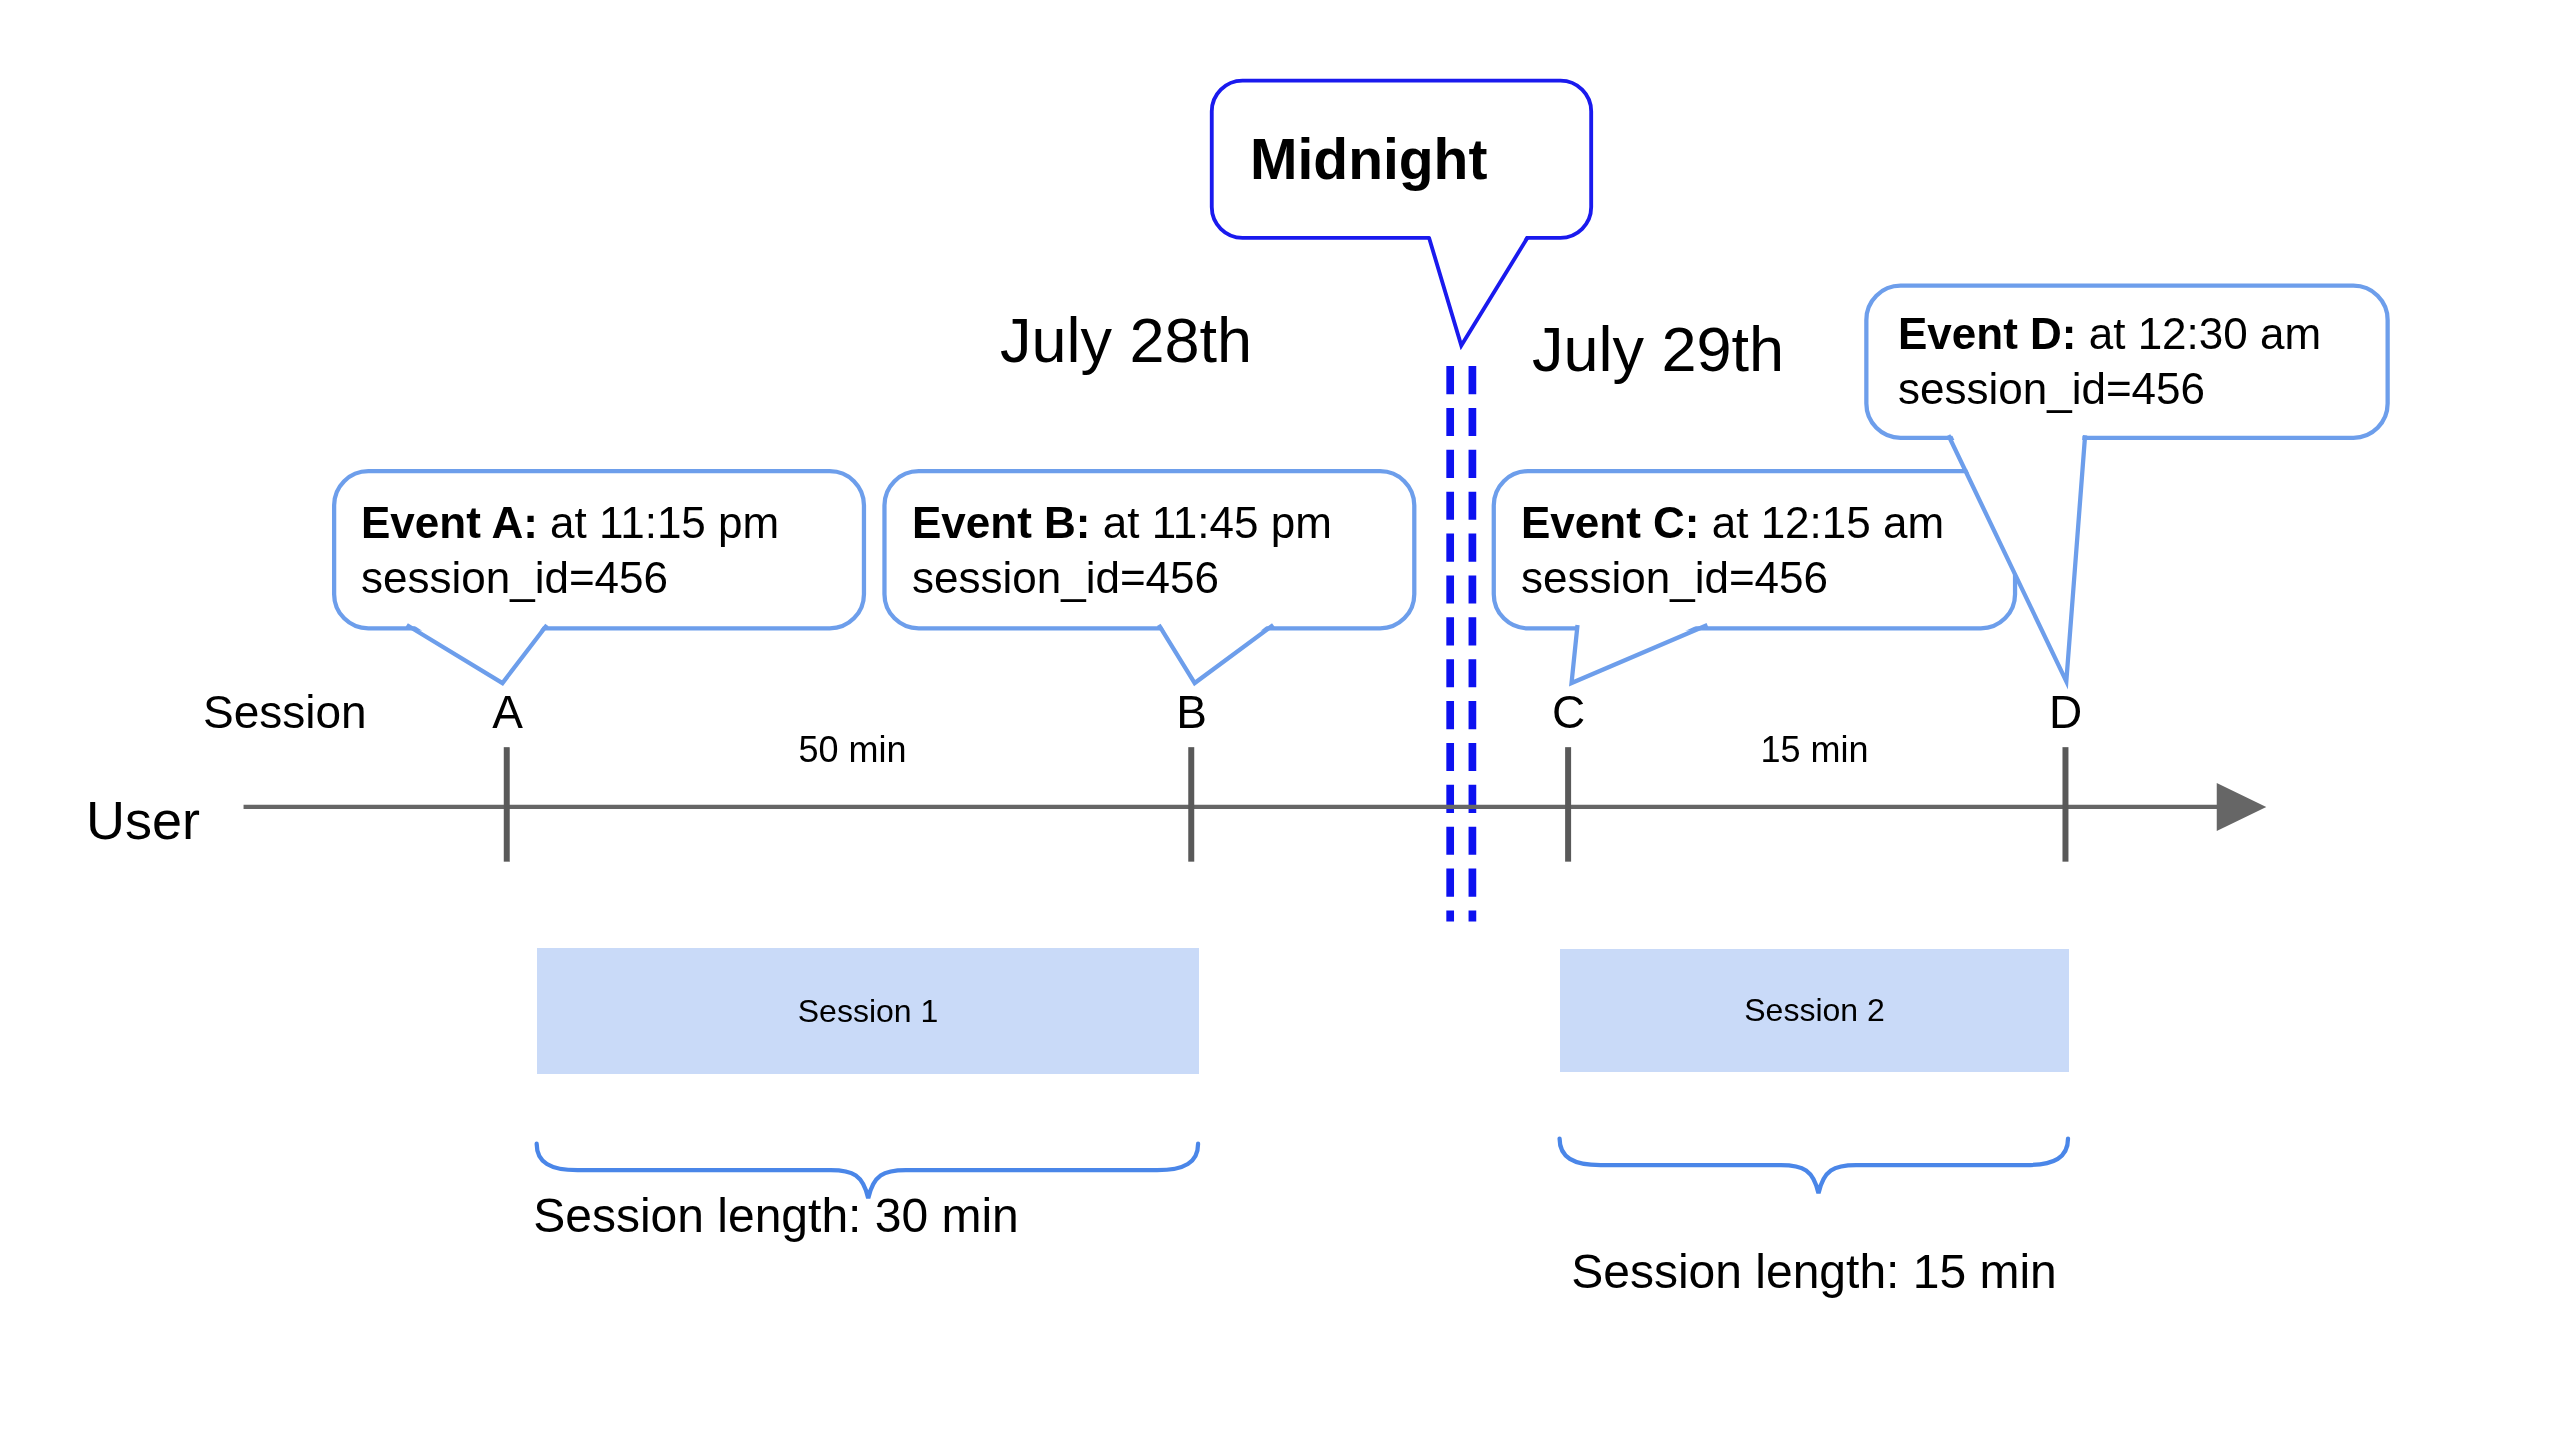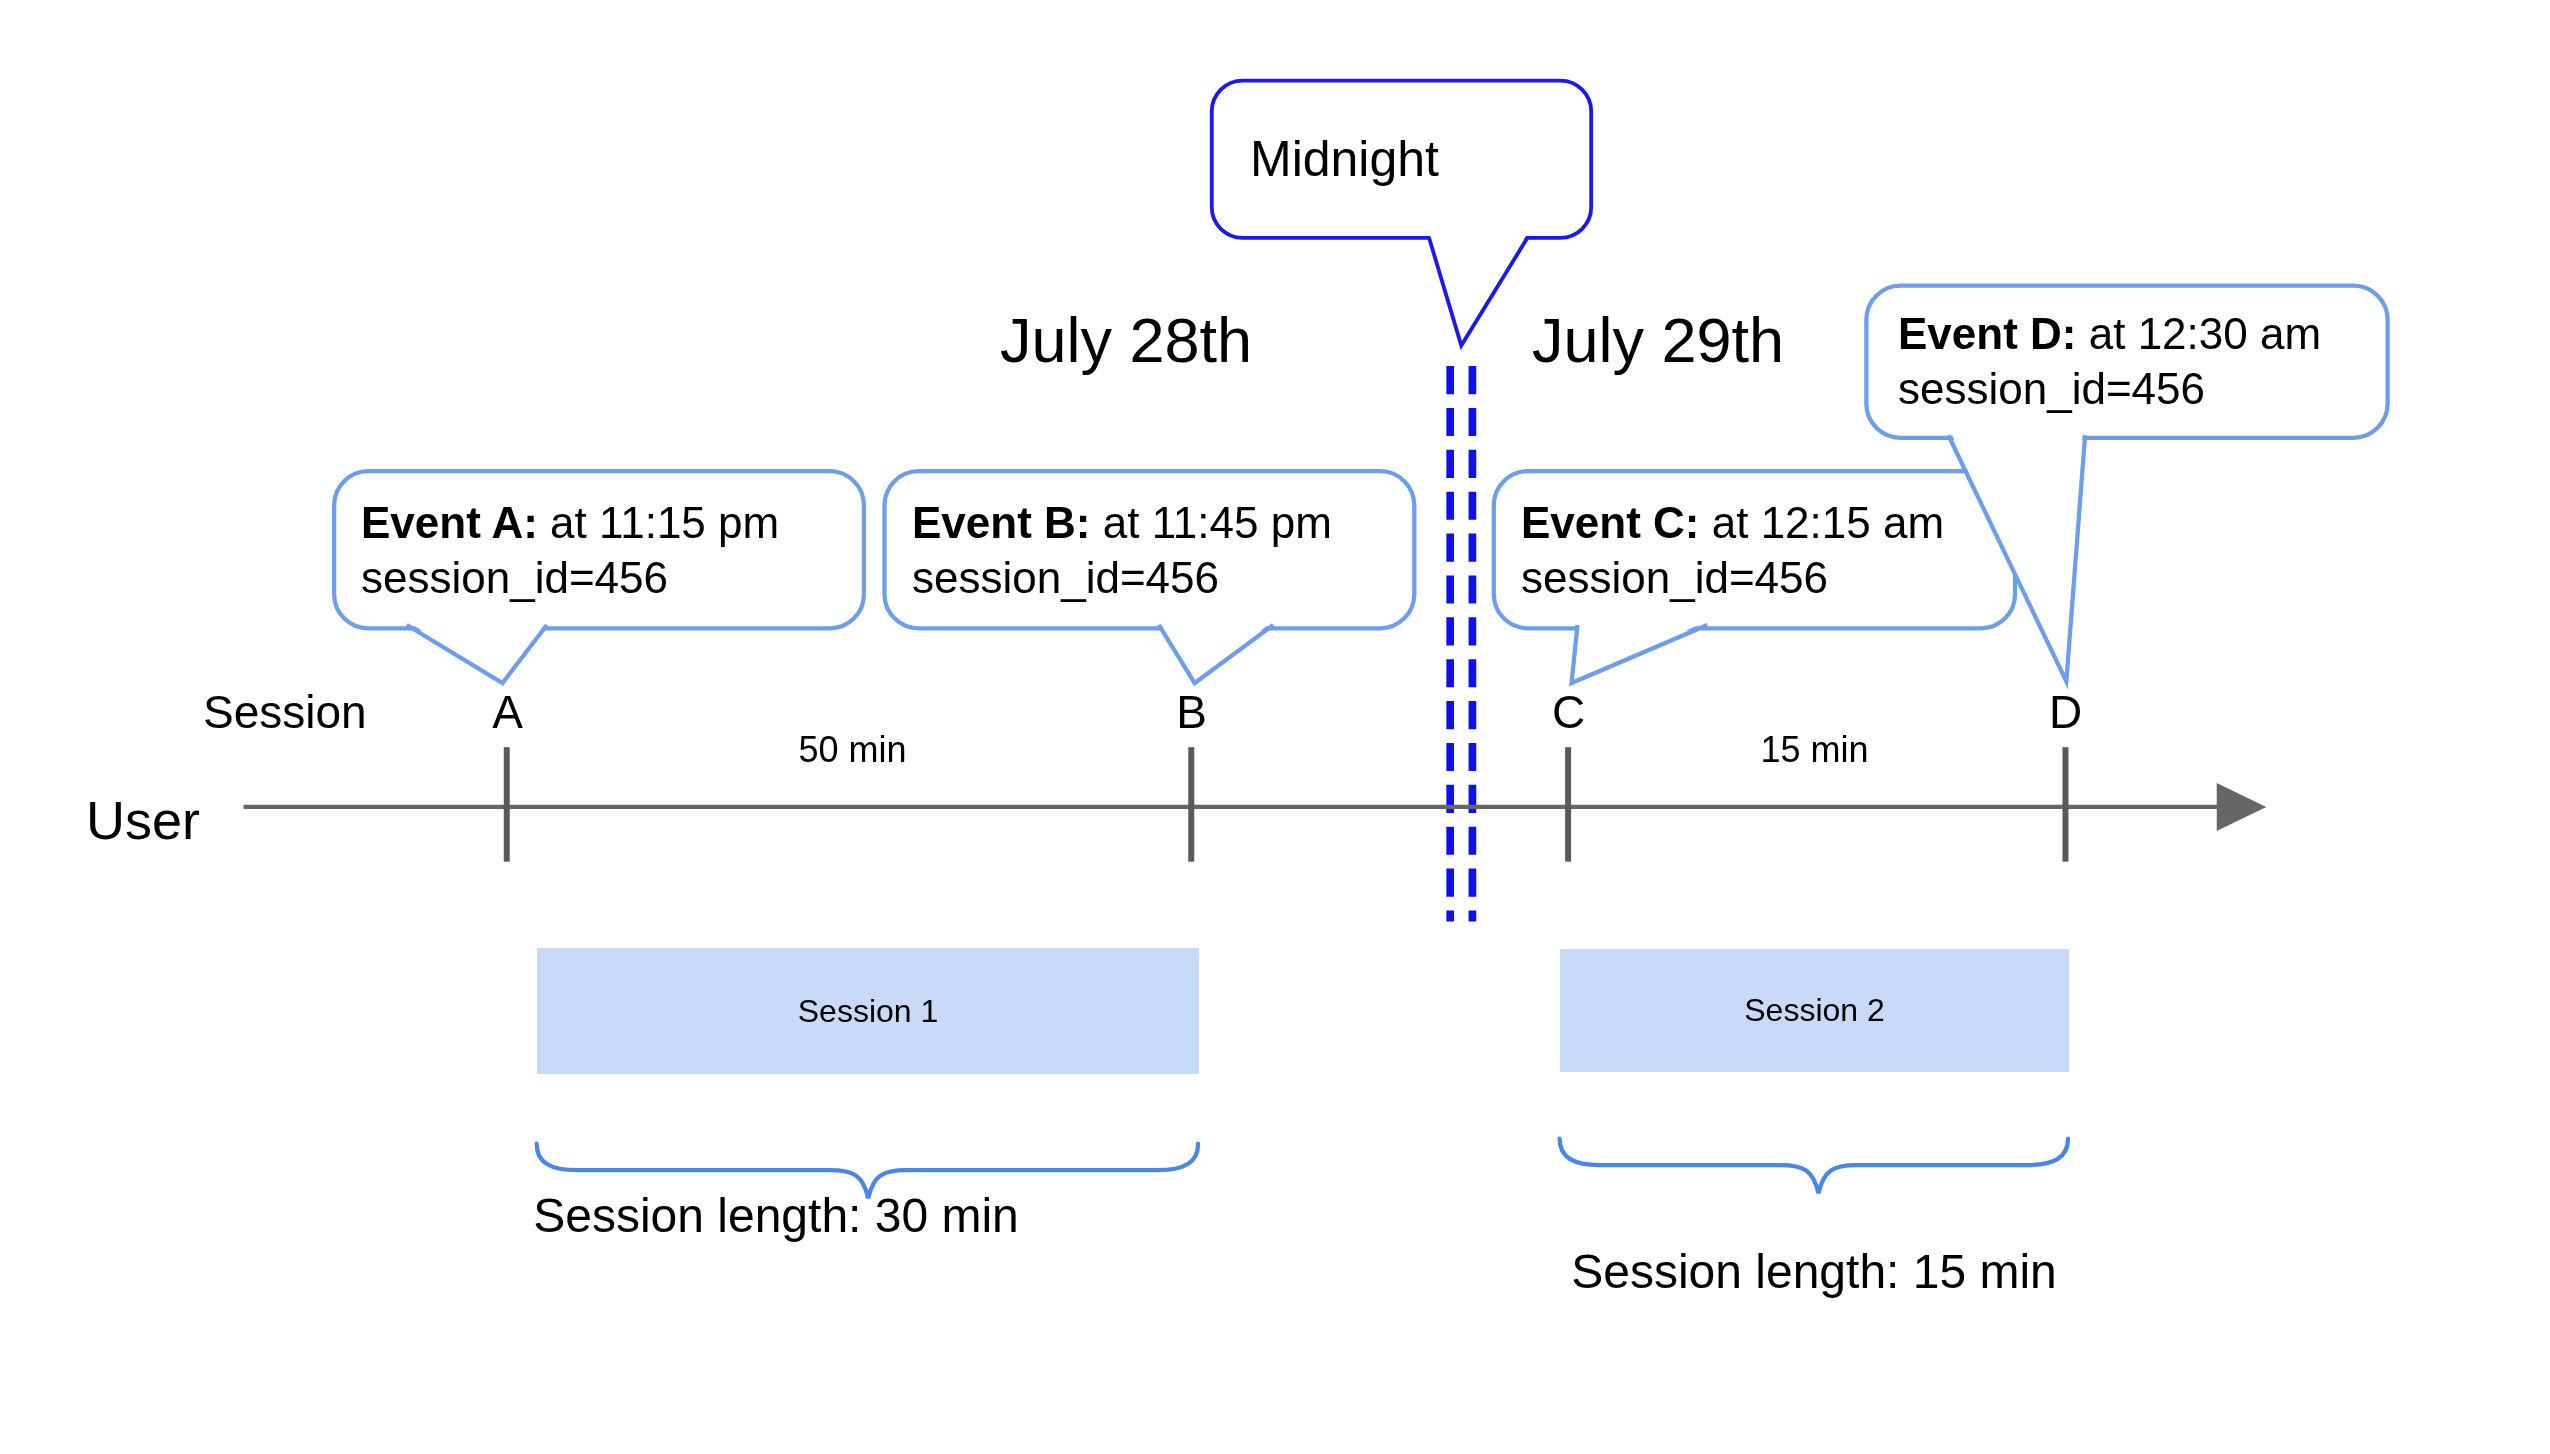--- a/index.html
+++ b/index.html
@@ -30,21 +30,21 @@
   .mb{fill:#ffffff;stroke:var(--midnight-border);stroke-width:4.5;}
   .mb-tail{fill:none;stroke:var(--midnight-border);stroke-width:4.5;}
   .eb{fill:#ffffff;stroke:var(--event-bubble-border);stroke-width:5;}
   .eb-tail{fill:none;stroke:var(--event-bubble-border);stroke-width:5;}
   .tail-fill{fill:#ffffff;stroke:none;}
   .brace{fill:none;stroke:var(--brace);stroke-width:5;stroke-linecap:round;}
 
   
   .date-label{font-size:63px;line-height:63px;}
   .midnight-text{left:1212px;top:80px;width:379px;height:157px;display:flex;align-items:center;
-    padding-left:38px;box-sizing:border-box;font-size:50px;font-weight:normal;}
+    padding-left:38px;box-sizing:border-box;font-size:57px;font-weight:bold;}
   .callout-text{display:flex;flex-direction:column;justify-content:center;box-sizing:border-box;
     font-size:44px;line-height:55px;}
   .callout-text b{font-weight:bold;}
   .tick-label{font-size:46px;line-height:46px;width:103px;}
   .events-label{font-size:46px;line-height:46px;}
   .user-label{font-size:54px;line-height:56px;margin-left:9px;}
   .min-label{font-size:36px;line-height:36px;width:205px;}
   .session-box{position:absolute;background:var(--session-fill);display:flex;align-items:center;
     justify-content:center;font-size:32px;}
   .length-label{font-size:48px;line-height:48px;width:530px;}
@@ -85,21 +85,21 @@
     <path class="tail-fill" d="M2280,502 L2418,797 L2440,502 Z"></path>
     <rect class="eb" x="2184" y="334" width="610" height="178" rx="40"></rect>
     <path class="tail-fill" d="M2284,508 L2418,797 L2437,508 Z"></path>
     <path class="eb-tail" d="M2280,509 L2418,797 L2440,509"></path>
 
     <path class="brace" d="M628,1338 C628,1360 644,1369 676,1369 L972,1369 C998,1369 1010,1375 1016,1402 C1022,1375 1034,1369 1060,1369 L1354,1369 C1386,1369 1402,1360 1402,1338"></path>
     <path class="brace" d="M1825,1332 C1825,1354 1841,1363 1873,1363 L2084,1363 C2110,1363 2122,1369 2128,1396 C2134,1369 2146,1363 2172,1363 L2372,1363 C2404,1363 2420,1354 2420,1332"></path>
   </svg>
 
   <div class="abs center date-label" style="left:955px;top:309px;width:342px;">July 28th</div>
-  <div class="abs center date-label" style="left:1487px;top:309px;width:342px;">July 29th</div>
+  <div class="abs center date-label" style="left:1487px;top:318px;width:342px;">July 29th</div>
 
   <div class="abs midnight-text">Midnight</div>
 
   <div class="abs callout-text" style="left:334px;top:471px;width:530px;height:157px;padding-left:27px;">
     <div><b>Event A:</b><span> at 11:15 pm</span></div>
     <div>session_id=456</div>
   </div>
   <div class="abs callout-text" style="left:885px;top:471px;width:530px;height:157px;padding-left:27px;">
     <div><b>Event B:</b><span> at 11:45 pm</span></div>
     <div>session_id=456</div>

